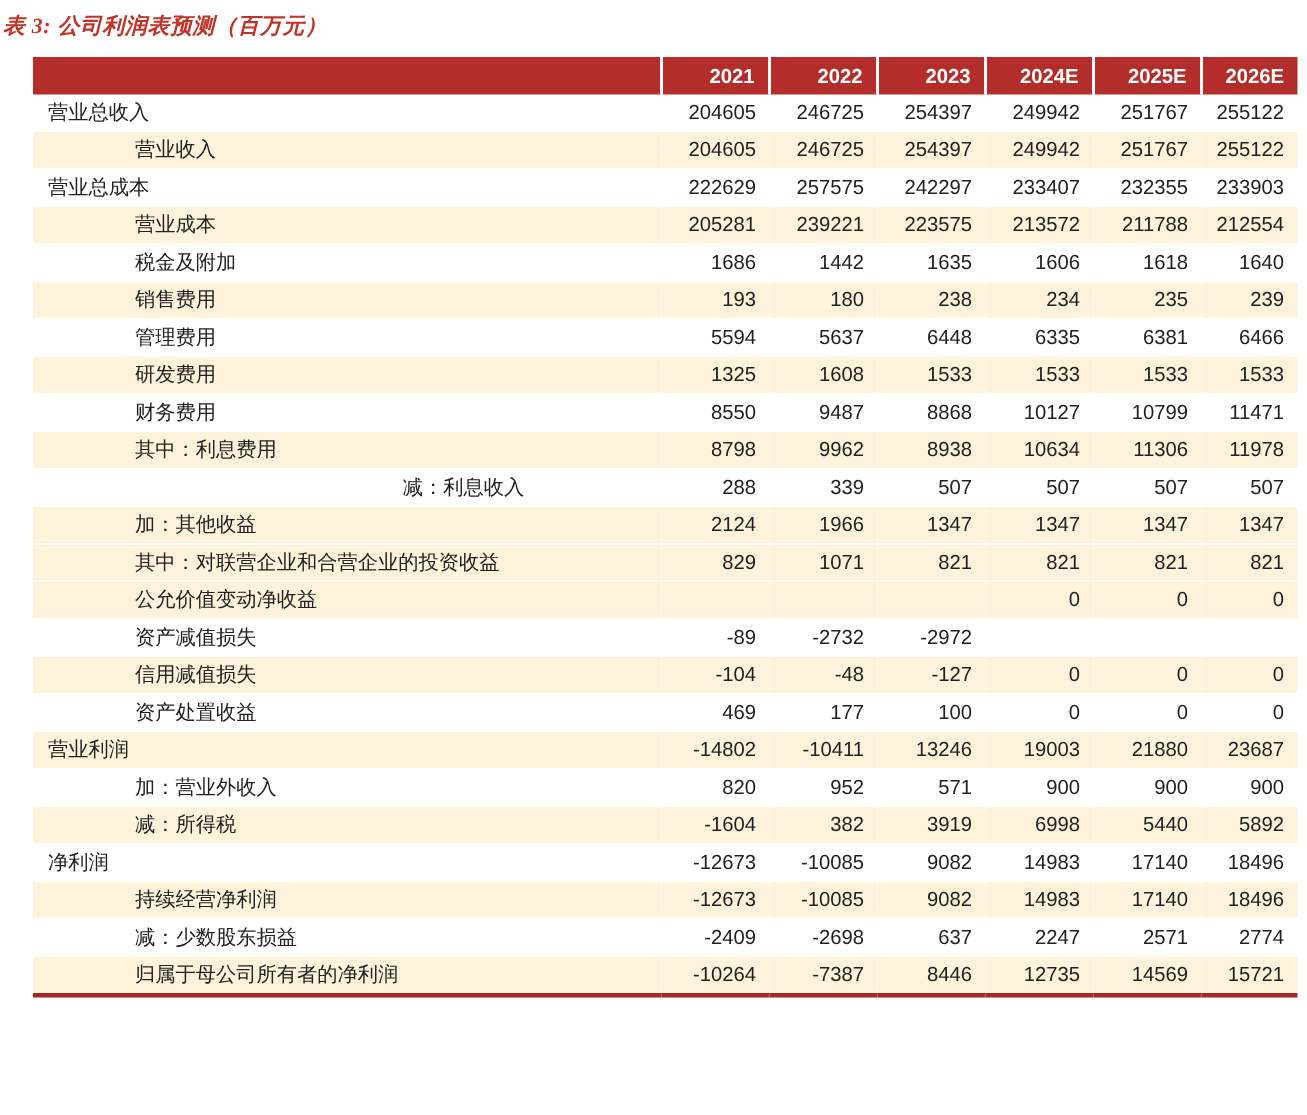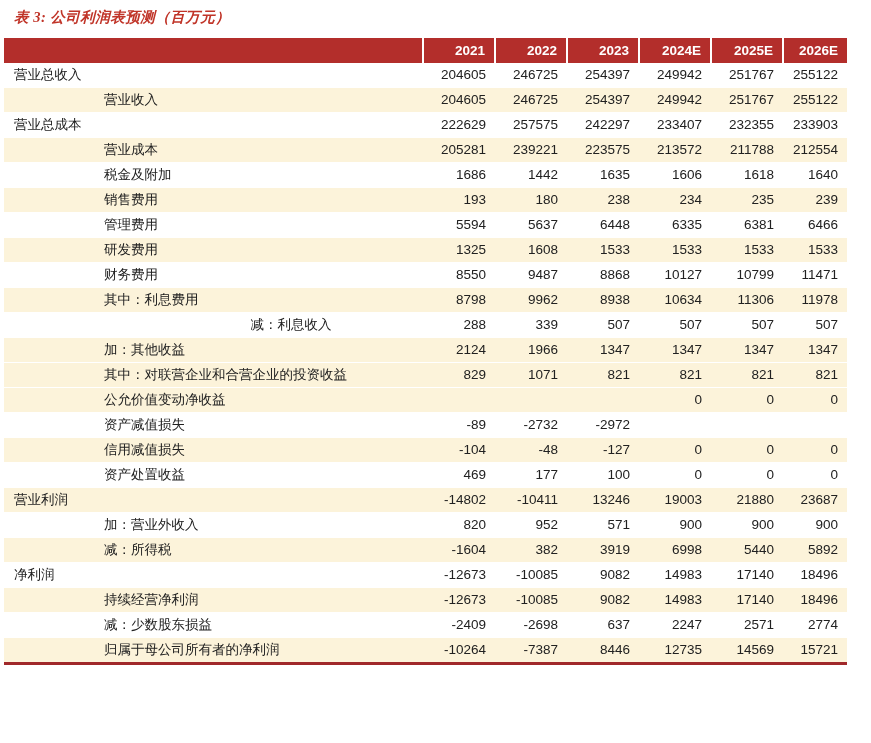--- a/index.html
+++ b/index.html
@@ -13,33 +13,33 @@
   }
   .page {
     position: relative;
     width: 871px;
     height: 743px;
     overflow: hidden;
     background: #ffffff;
   }
   .page-title {
     position: absolute;
-    left: 14px;
+    left: 2px;
     top: 8px;
     font-family: "Liberation Serif", "DejaVu Serif", serif;
     font-style: italic;
     font-weight: bold;
     font-size: 14.5px;
     letter-spacing: 0.5px;
     color: var(--title-red, #C03428);
     white-space: nowrap;
   }
   .table-wrap {
     position: absolute;
-    left: 4px;
+    left: 22px;
     top: 38px;
     width: 843px;
   }
   table.income {
     width: 843px;
     table-layout: fixed;
     border-collapse: collapse;
     border-spacing: 0;
     border-bottom: 3px solid var(--bottom-rule, #A0282A);
   }
@@ -67,21 +67,21 @@
     line-height: 24px;
     padding: 0 9px 0 0;
     text-align: right;
     white-space: nowrap;
     border-bottom: 1px solid #ffffff;
     overflow: hidden;
   }
   tbody tr.shaded td { background: var(--shaded-row-bg, #FCF3DA); }
   tbody td.label { text-align: left; padding-right: 0; font-family: Liberation Serif, serif; }
   tbody tr.ind0 td.label { padding-left: 10px; }
-  tbody tr.ind1 td.label { padding-left: 100px; }
+  tbody tr.ind1 td.label { padding-left: 68px; }
   tbody tr.ind2 td.label { padding-left: 155px; text-align: center; }
 </style>
 </head>
 <body>
 
 <div class="page">
 
   <div class="page-title">表 3: 公司利润表预测（百万元）</div>
 
   <div class="table-wrap">

